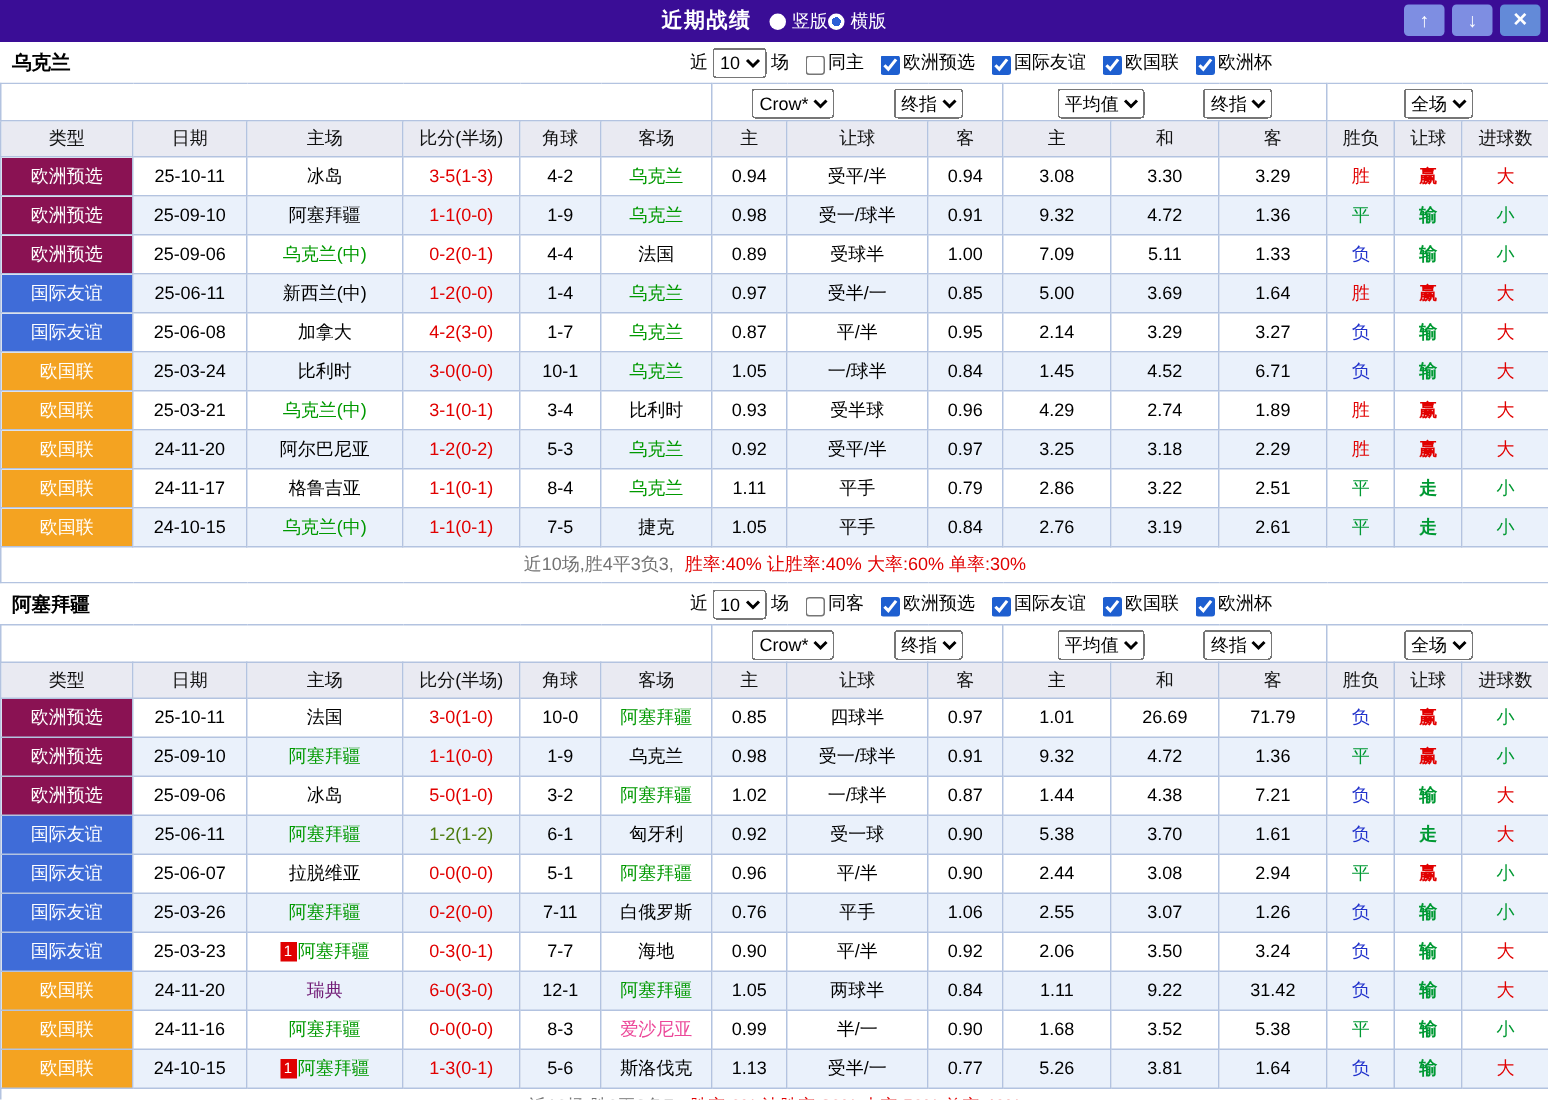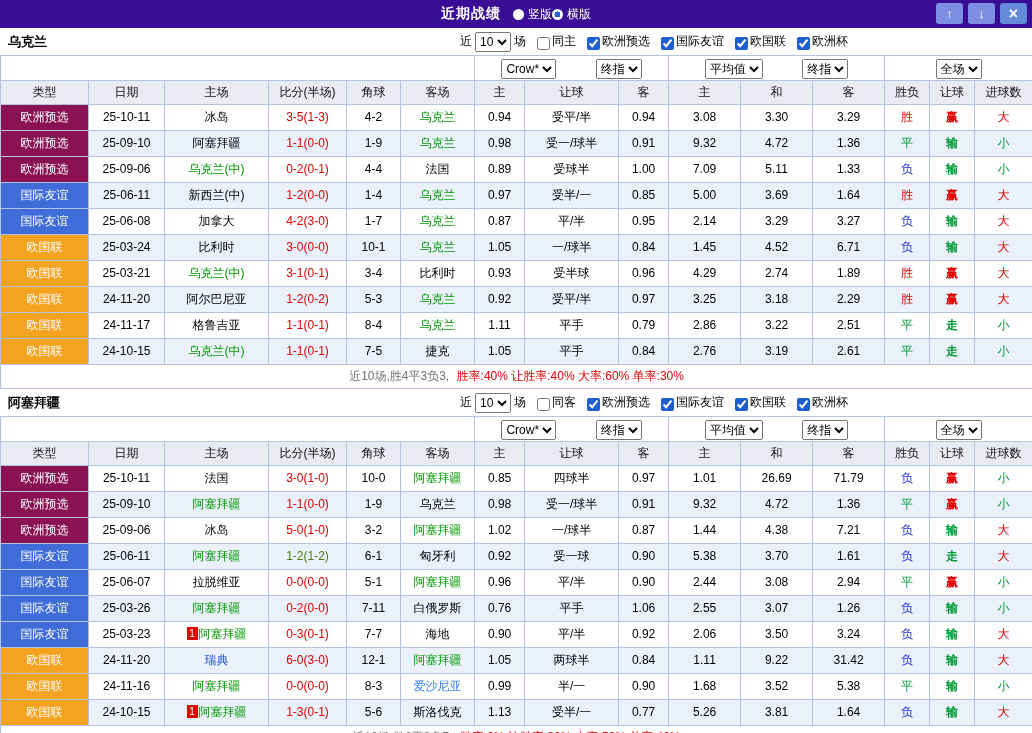--- a/index.html
+++ b/index.html
@@ -525,41 +525,41 @@
           <td>2.06</td>
           <td>3.50</td>
           <td>3.24</td>
           <td style="color: rgb(34, 51, 204);">负</td>
           <td style="color: rgb(0, 153, 51); font-weight: bold;">输</td>
           <td style="color: rgb(225, 0, 0);">大</td>
         </tr>
         <tr class="alt">
           <td style="background: rgb(244, 163, 33); color: rgb(255, 255, 255);">欧国联</td>
           <td>24-11-20</td>
-          <td><span style="color: #1d4ed8;">瑞典</span></td>
+          <td><span style="color: #701a75;">瑞典</span></td>
           <td style="color: rgb(225, 0, 0);">6-0(3-0)</td>
           <td>12-1</td>
           <td><span style="color: rgb(0, 153, 0);">阿塞拜疆</span></td>
           <td>1.05</td>
           <td>两球半</td>
           <td>0.84</td>
           <td>1.11</td>
           <td>9.22</td>
           <td>31.42</td>
           <td style="color: rgb(34, 51, 204);">负</td>
           <td style="color: rgb(0, 153, 51); font-weight: bold;">输</td>
           <td style="color: rgb(225, 0, 0);">大</td>
         </tr>
         <tr>
           <td style="background: rgb(244, 163, 33); color: rgb(255, 255, 255);">欧国联</td>
           <td>24-11-16</td>
           <td><span style="color: rgb(0, 153, 0);">阿塞拜疆</span></td>
           <td style="color: rgb(225, 0, 0);">0-0(0-0)</td>
           <td>8-3</td>
-          <td><span style="color: #3b82f6;">爱沙尼亚</span></td>
+          <td><span style="color: #ec4899;">爱沙尼亚</span></td>
           <td>0.99</td>
           <td>半/一</td>
           <td>0.90</td>
           <td>1.68</td>
           <td>3.52</td>
           <td>5.38</td>
           <td style="color: rgb(0, 153, 51);">平</td>
           <td style="color: rgb(0, 153, 51); font-weight: bold;">输</td>
           <td style="color: rgb(0, 153, 51);">小</td>
         </tr>

